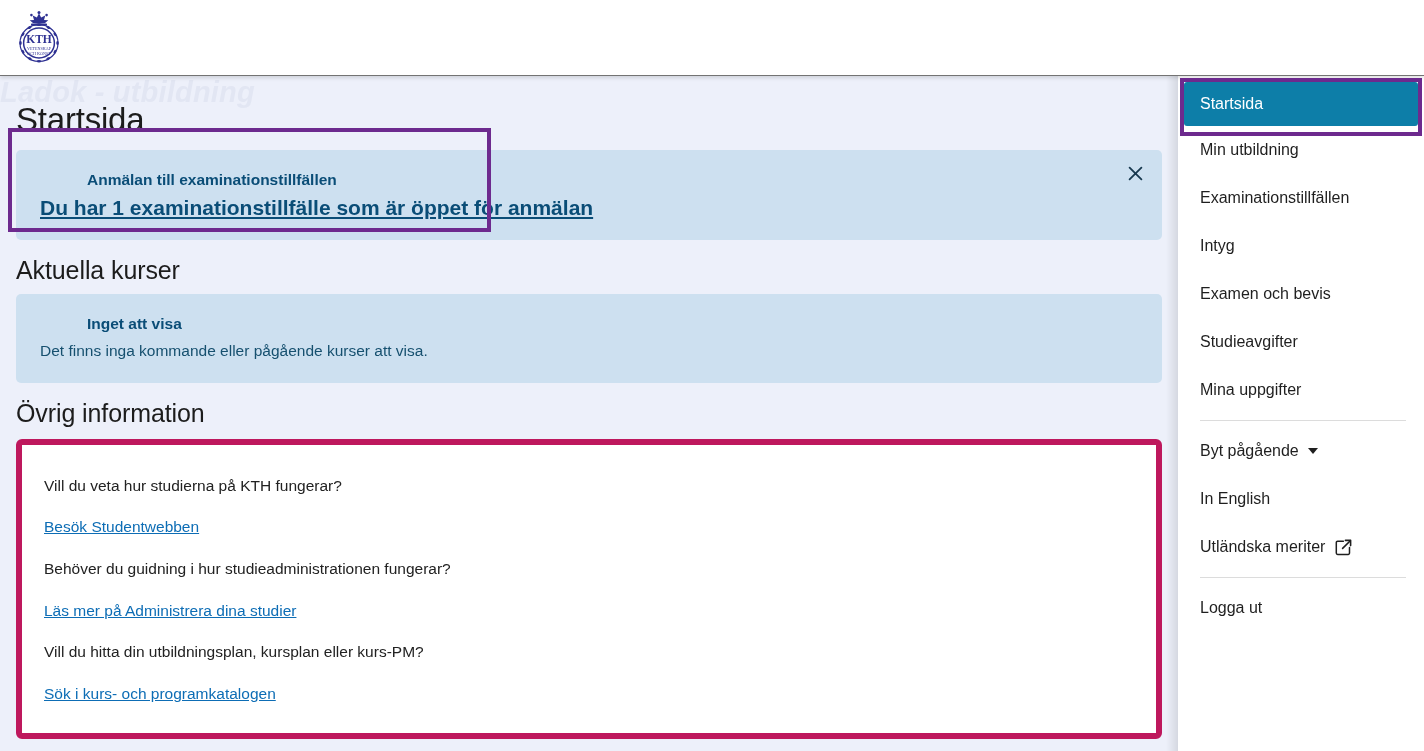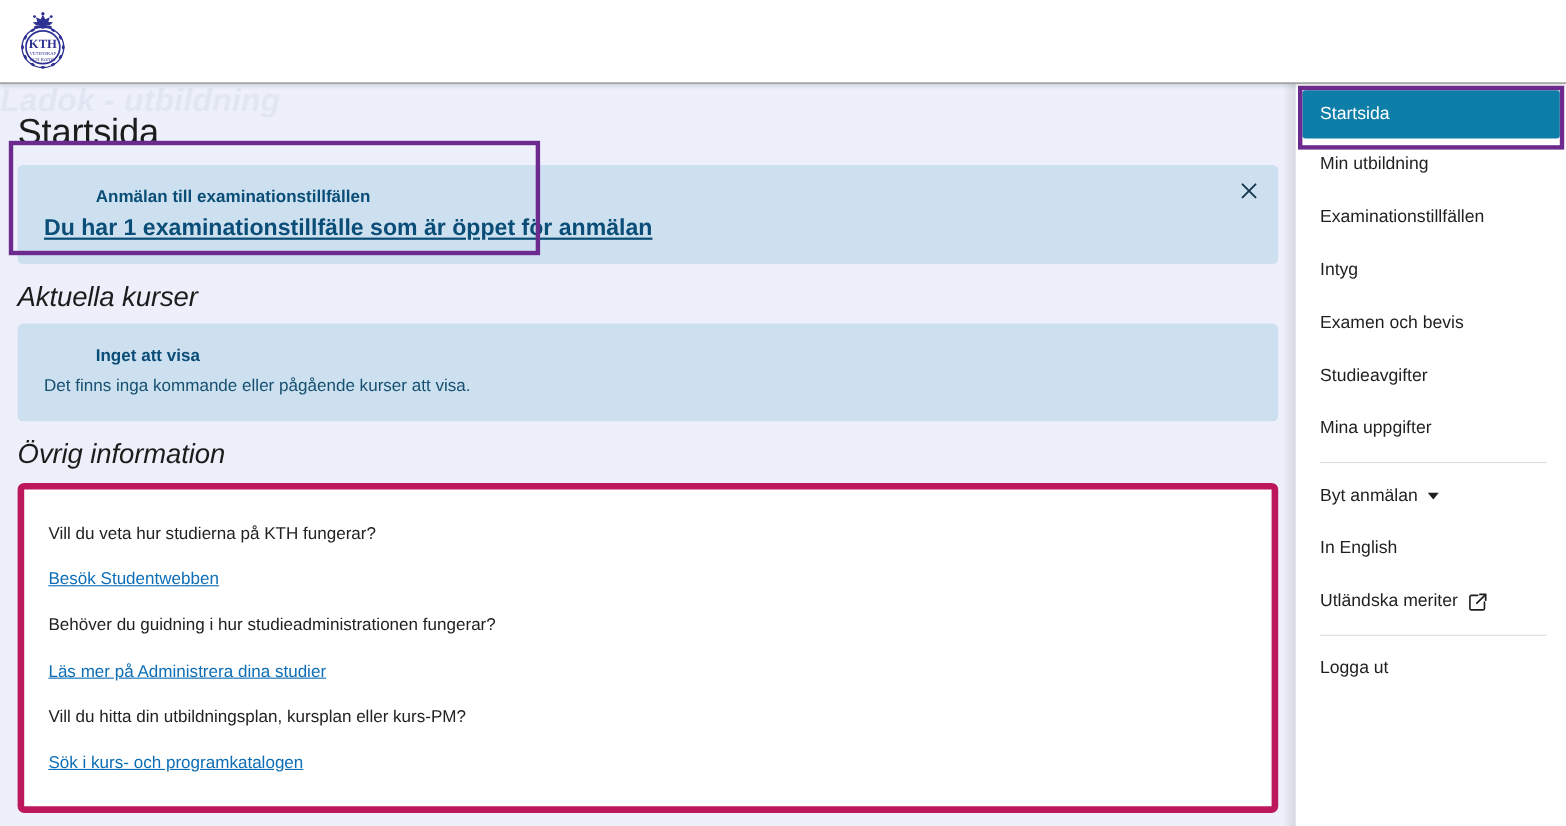--- a/index.html
+++ b/index.html
@@ -94,21 +94,20 @@
 
   h2.section-title {
     position: relative;
     z-index: 2;
     margin: 0;
     padding: 16px 0 0 0;
     font-size: 25px;
     font-weight: normal;
     color: #1c1c1c;
     letter-spacing: -0.1px;
-    font-style: italic;
   }
 
   
   .alert {
     position: relative;
     z-index: 2;
     background: #cde0f0;
     border-radius: 5px;
     padding: 18px 22px 20px 24px;
     box-sizing: border-box;
@@ -370,21 +369,21 @@
       <li class="nav-item">
         <span>Studieavgifter</span>
       </li>
       <li class="nav-item">
         <span>Mina uppgifter</span>
       </li>
 
       <li class="nav-sep"></li>
 
       <li class="nav-item">
-        <span>Byt anmälan</span>
+        <span>Byt pågående</span>
         <span class="caret"></span>
       </li>
       <li class="nav-item">
         <span>In English</span>
       </li>
       <li class="nav-item">
         <span>Utländska meriter</span>
         <span class="ext-icon">
           <svg width="17" height="17" viewBox="0 0 17 17" aria-hidden="true">
             <path d="M8.4 2.2 H2.6 A1.3 1.3 0 0 0 1.3 3.5 V14.1 A1.3 1.3 0 0 0 2.6 15.4 H13.2 A1.3 1.3 0 0 0 14.5 14.1 V8.4" fill="none" stroke="#1f1f1f" stroke-width="1.5" stroke-linecap="round"></path>

